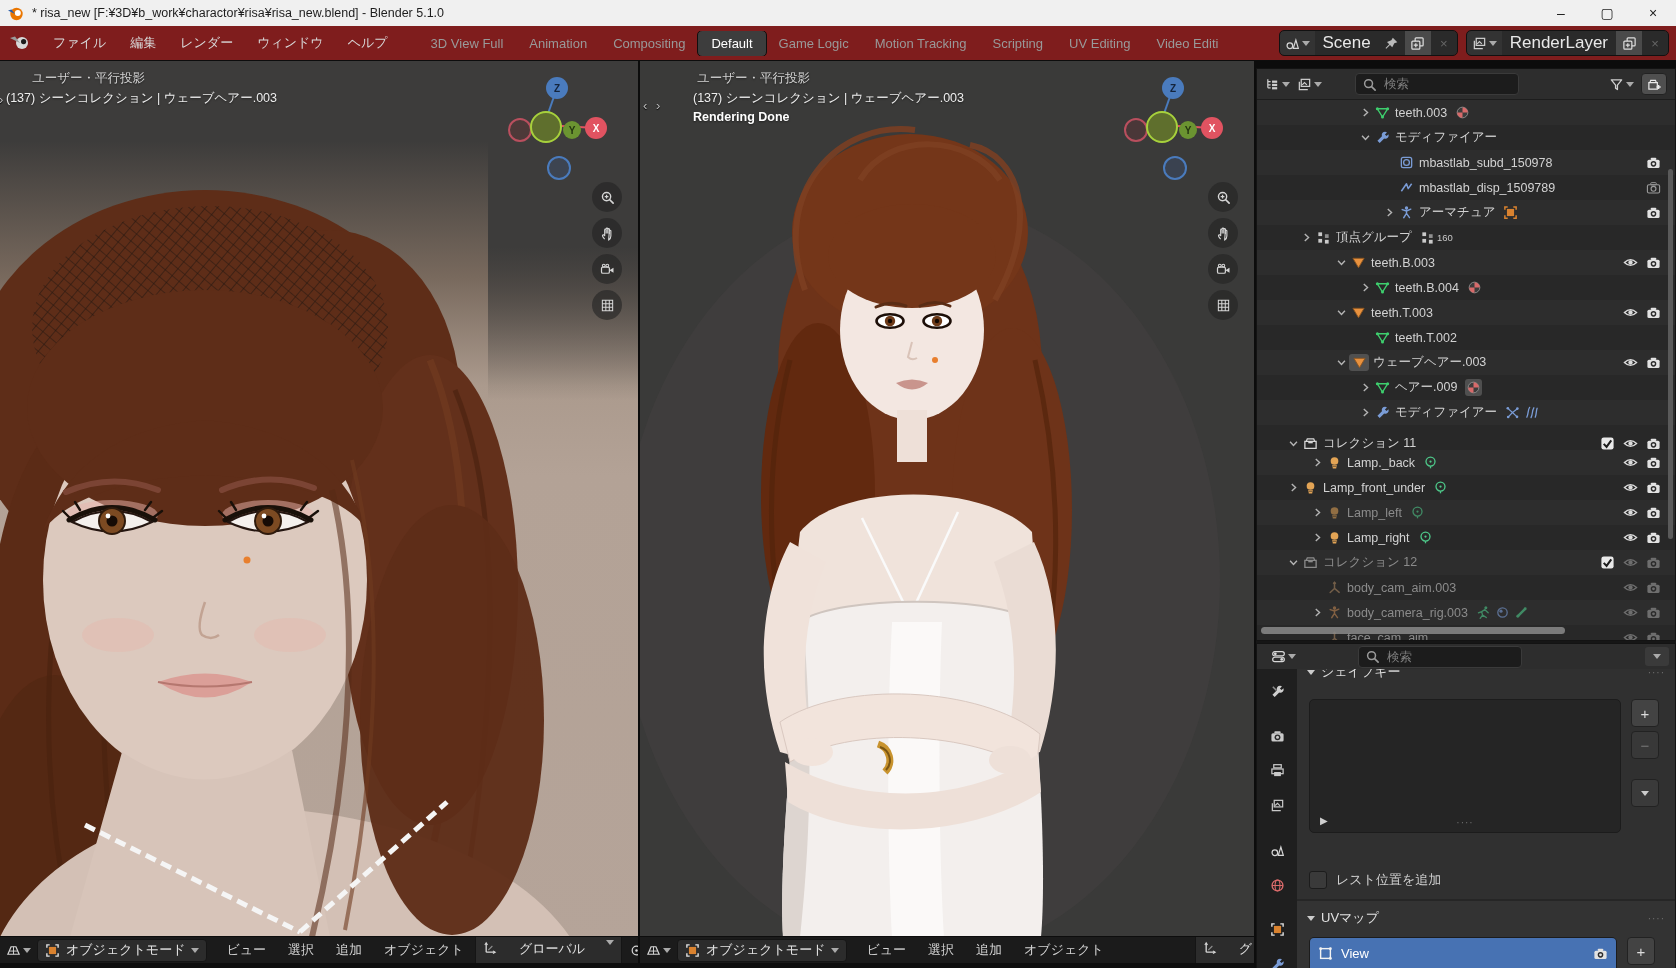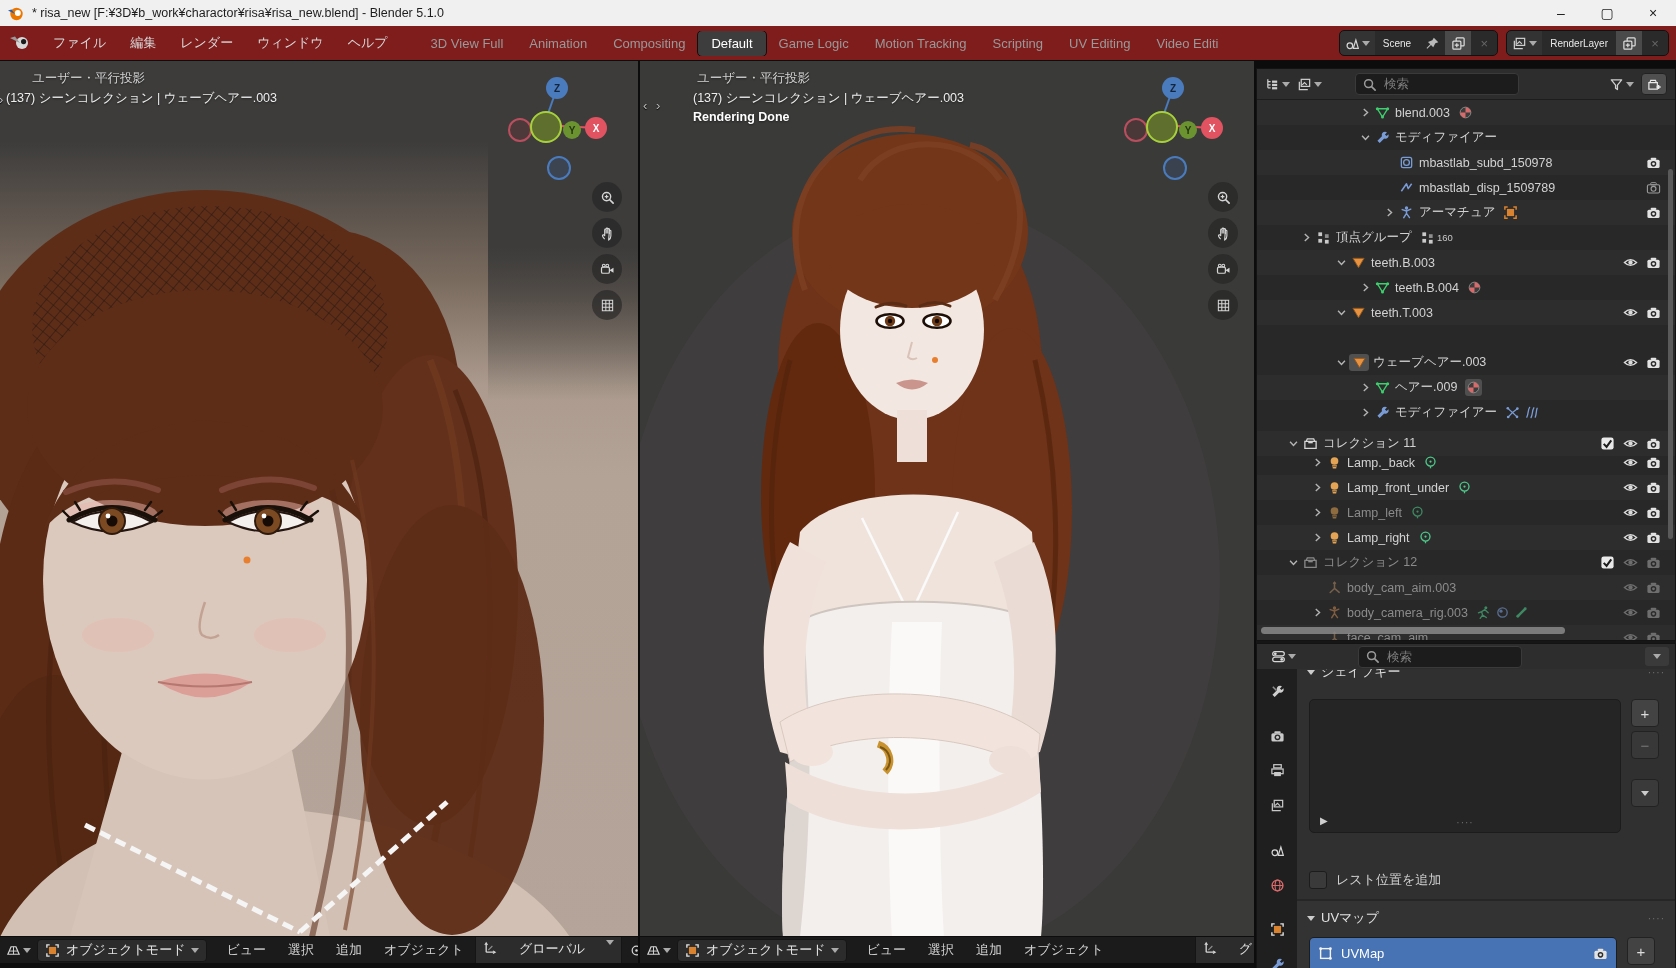--- a/index.html
+++ b/index.html
@@ -18,21 +18,21 @@
           border-bottom:1px solid #0d0d0d;display:flex;align-items:center;z-index:49}
   .bl-logo{margin:0 10px 0 9px}
   .menu-item{font-size:13px;color:#d8d8d8;padding:4px 12px;border-radius:4px;white-space:nowrap}
   .tabs{display:flex;align-items:center;margin-left:18px;overflow:hidden;flex:0 1 auto;white-space:nowrap}
   .ws-tab{font-size:13px;color:#999;padding:5px 13px;border-radius:4px;white-space:nowrap}
   .ws-tab.active{color:#fff;background:#3d3d3d;outline:1px solid #0f0f0f}
   .topbar-right{margin-left:auto;display:flex;align-items:center;gap:10px;padding-right:8px}
   .id-block{display:flex;align-items:center;background:#2a2a2a;border-radius:4px;height:24px;
             overflow:hidden;outline:1px solid #111}
   .id-icon{display:flex;align-items:center;gap:2px;background:#333;height:100%;padding:0 5px}
-  .id-text{font-size:10px;color:#e8e8e8;padding:0 8px;white-space:nowrap}
+  .id-text{font-size:17px;color:#e8e8e8;padding:0 8px;white-space:nowrap}
   .id-btn{display:flex;align-items:center;justify-content:center;width:26px;height:100%}
   .id-btn.raised{background:#4a4a4a}
   .chev{width:0;height:0;border-left:4px solid transparent;border-right:4px solid transparent;
         border-top:5px solid #aaa;display:inline-block}
   
   .vp{position:absolute;top:60px;height:903px;overflow:hidden}
   .vp-left{left:0;width:638px;
      background:linear-gradient(180deg,#3d3c3b 0%,#3d3c3b 9%,#78695d 24%,#ab9a8d 36%,#b3a296 46%,#b5a499 100%)}
   .vp-left::before{content:"";position:absolute;right:0;top:0;width:150px;height:340px;
      background:linear-gradient(180deg,#3d3c3b 0%,#3d3c3b 55%,rgba(61,60,59,0) 100%)}
@@ -536,21 +536,21 @@
             </svg>
           </span>
           <span class="iconcell">
             <svg width="15" height="15" viewBox="0 0 16 16">
               <path d="M2.5 4 H13.5 L8 12.8 Z" fill="none" stroke="#3ecf6e" stroke-width="1.5"></path>
               <circle cx="2.5" cy="4" r="1.6" fill="#3ecf6e"></circle>
               <circle cx="13.5" cy="4" r="1.6" fill="#3ecf6e"></circle>
               <circle cx="8" cy="12.8" r="1.6" fill="#3ecf6e"></circle>
             </svg>
           </span>
-          <span class="lbl">blend.003</span>
+          <span class="lbl">teeth.003</span>
           <span class="ol-extras">
             <span>
               <svg width="15" height="15" viewBox="0 0 16 16">
                 <circle cx="8" cy="8" r="5.7" fill="#3c3c3c" stroke="#8e8e8e" stroke-width="1"></circle>
                 <path d="M8 2.3A5.7 5.7 0 0 1 13.7 8H8Z" fill="#d76a6a"></path>
                 <path d="M8 13.7A5.7 5.7 0 0 1 2.3 8H8Z" fill="#d76a6a"></path>
               </svg>
             </span>
           </span>
         </div>
@@ -739,20 +739,32 @@
             </span>
             <span>
               <svg width="15" height="15" viewBox="0 0 16 16">
                 <rect x="5" y="2.8" width="6" height="2.4" rx="1" fill="#e2e2e2"></rect>
                 <rect x="1.5" y="5" width="13" height="8.8" rx="1.6" fill="#e2e2e2"></rect>
                 <circle cx="8" cy="9.4" r="3" fill="#2b2b2b"></circle>
                 <circle cx="8" cy="9.4" r="1.5" fill="#e2e2e2"></circle>
               </svg>
             </span>
           </span>
+        </div>
+        <div class="ol-row" style="top: 226px; padding-left: 100px;">
+          <span class="chevcell"></span>
+          <span class="iconcell">
+            <svg width="15" height="15" viewBox="0 0 16 16">
+              <path d="M2.5 4 H13.5 L8 12.8 Z" fill="none" stroke="#3ecf6e" stroke-width="1.5"></path>
+              <circle cx="2.5" cy="4" r="1.6" fill="#3ecf6e"></circle>
+              <circle cx="13.5" cy="4" r="1.6" fill="#3ecf6e"></circle>
+              <circle cx="8" cy="12.8" r="1.6" fill="#3ecf6e"></circle>
+            </svg>
+          </span>
+          <span class="lbl">teeth.T.002</span>
         </div>
         <div class="ol-row" style="top: 251px; padding-left: 76px;">
           <span class="chevcell">
             <svg width="11" height="11" viewBox="0 0 16 16">
               <path d="M3 5.5l5 5.5 5-5.5" fill="none" stroke="#b5b5b5" stroke-width="2"></path>
             </svg>
           </span>
           <span class="iconcell activebox">
             <svg width="15" height="15" viewBox="0 0 16 16">
               <path d="M2 3.5 H14 L8 13.5 Z" fill="#e8913e" stroke="#8a5421" stroke-width="1"></path>
@@ -899,21 +911,21 @@
             <span>
               <svg width="15" height="15" viewBox="0 0 16 16">
                 <rect x="5" y="2.8" width="6" height="2.4" rx="1" fill="#e2e2e2"></rect>
                 <rect x="1.5" y="5" width="13" height="8.8" rx="1.6" fill="#e2e2e2"></rect>
                 <circle cx="8" cy="9.4" r="3" fill="#2b2b2b"></circle>
                 <circle cx="8" cy="9.4" r="1.5" fill="#e2e2e2"></circle>
               </svg>
             </span>
           </span>
         </div>
-        <div class="ol-row" style="top: 376px; padding-left: 52px;">
+        <div class="ol-row" style="top: 376px; padding-left: 28px;">
           <span class="chevcell">
             <svg width="11" height="11" viewBox="0 0 16 16">
               <path d="M5.5 3l5.5 5-5.5 5" fill="none" stroke="#b5b5b5" stroke-width="2"></path>
             </svg>
           </span>
           <span class="iconcell">
             <svg width="15" height="15" viewBox="0 0 16 16">
               <circle cx="8" cy="6.4" r="4.1" fill="#e3a455"></circle>
               <path d="M6 11.6h4 M6.6 13.6h2.8" stroke="#e3a455" stroke-width="1.5" stroke-linecap="round"></path>
             </svg>
@@ -1279,21 +1291,21 @@
         <div class="uv-list" id="uv-list">
             <div class="uv-row selected">
               <span>
                 <svg width="15" height="15" viewBox="0 0 16 16">
                   <rect x="2.8" y="2.8" width="10.4" height="10.4" fill="none" stroke="#f2f2f2" stroke-width="1.5"></rect>
                   <circle cx="2.8" cy="2.8" r="1.5" fill="#f2f2f2"></circle>
                   <circle cx="13.2" cy="2.8" r="1.5" fill="#f2f2f2"></circle>
                   <circle cx="13.2" cy="13.2" r="1.5" fill="#f2f2f2"></circle>
                 </svg>
               </span>
-              <span>UVMap</span>
+              <span>View</span>
               <span class="cam">
                 <svg width="15" height="15" viewBox="0 0 16 16">
                   <rect x="5" y="2.8" width="6" height="2.4" rx="1" fill="#e2e2e2"></rect>
                   <rect x="1.5" y="5" width="13" height="8.8" rx="1.6" fill="#e2e2e2"></rect>
                   <circle cx="8" cy="9.4" r="3" fill="#2b2b2b"></circle>
                   <circle cx="8" cy="9.4" r="1.5" fill="#e2e2e2"></circle>
                 </svg>
               </span>
             </div>
           </div>

